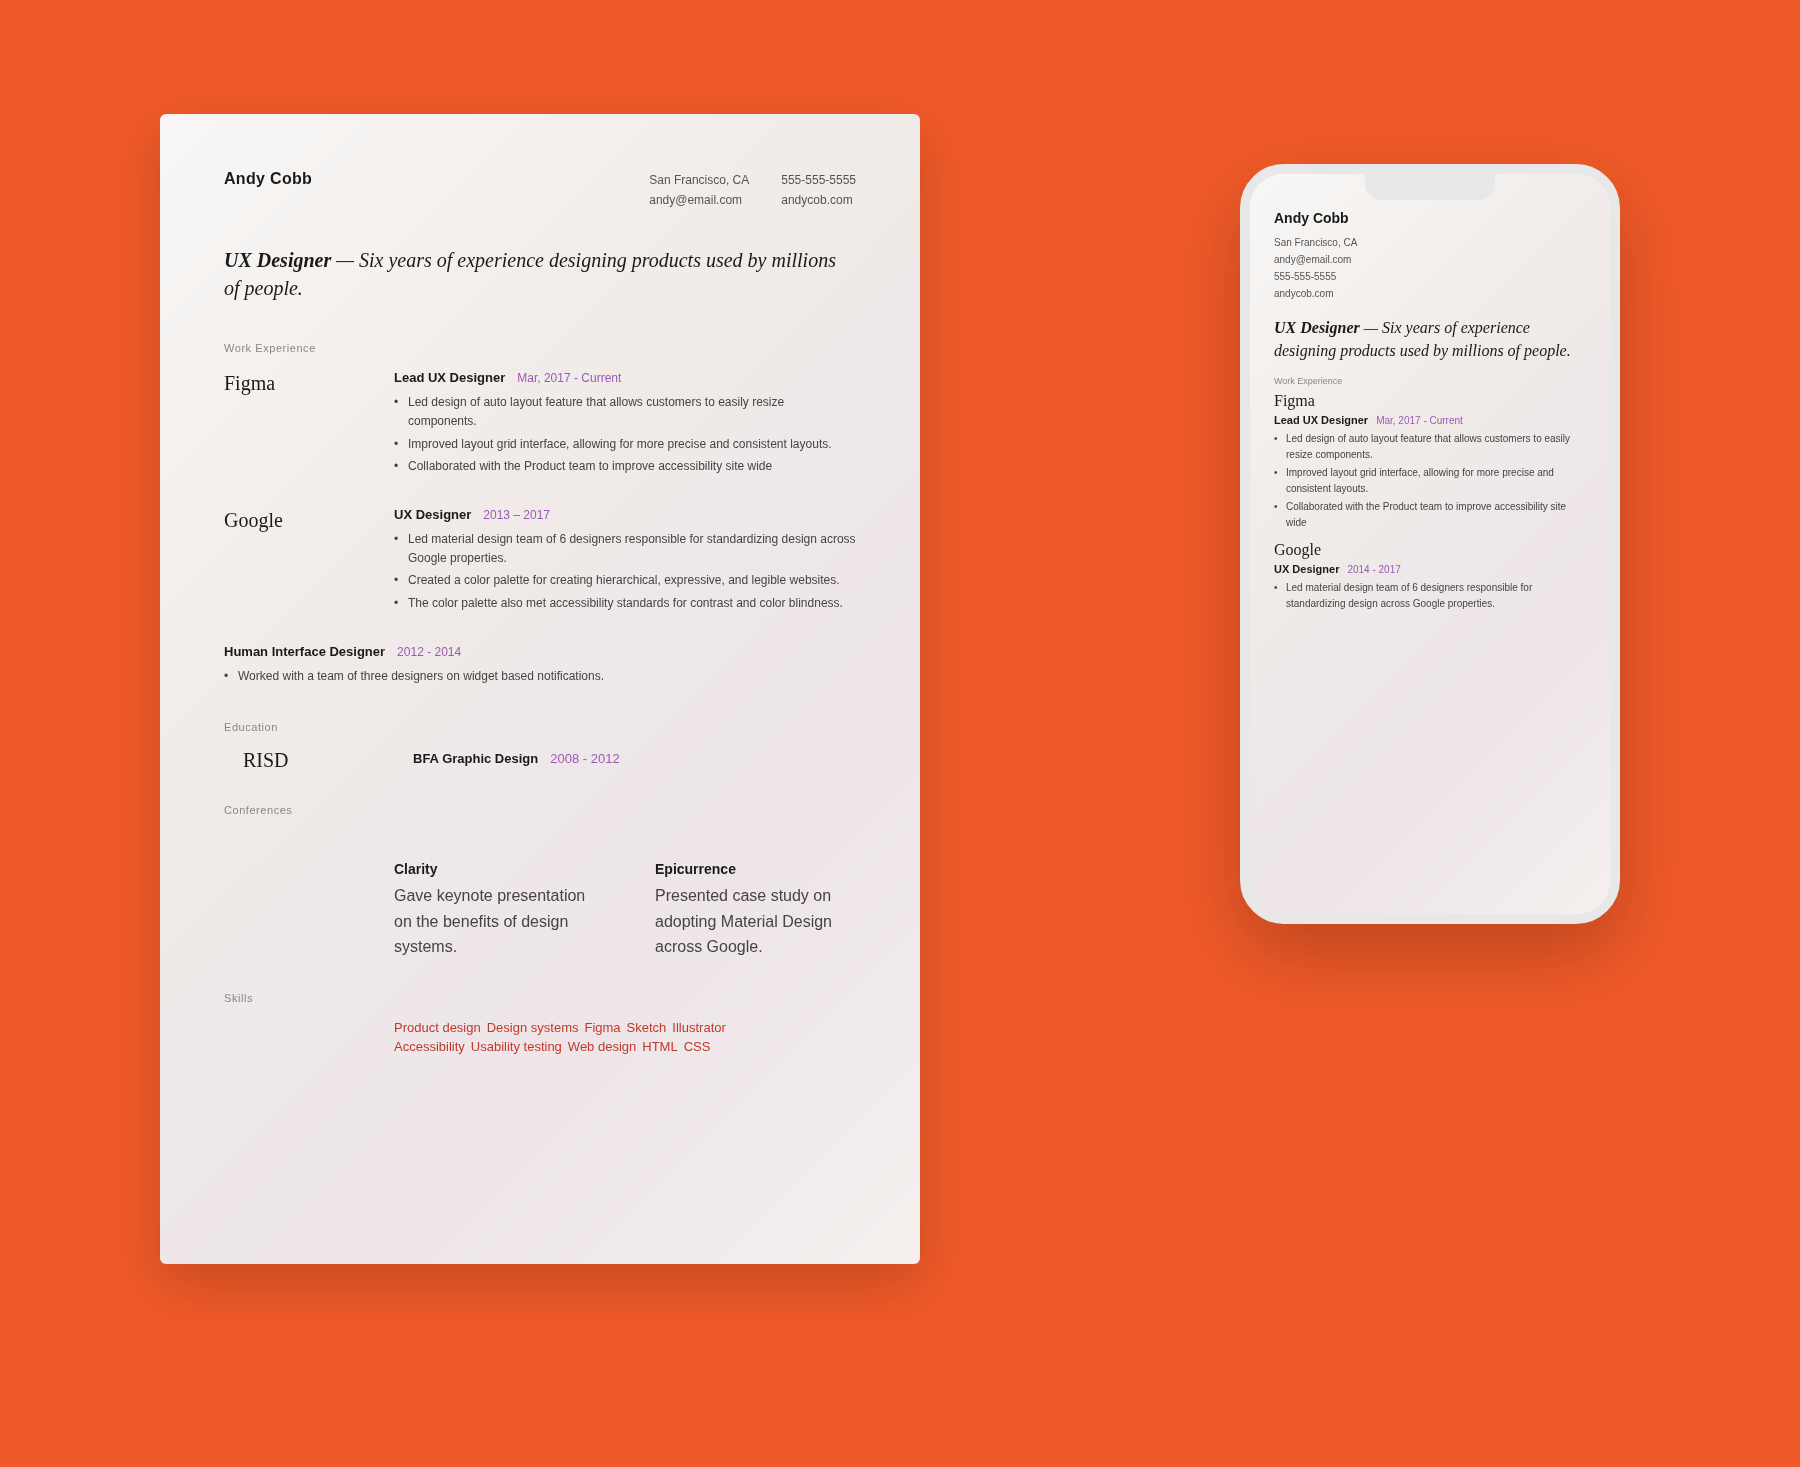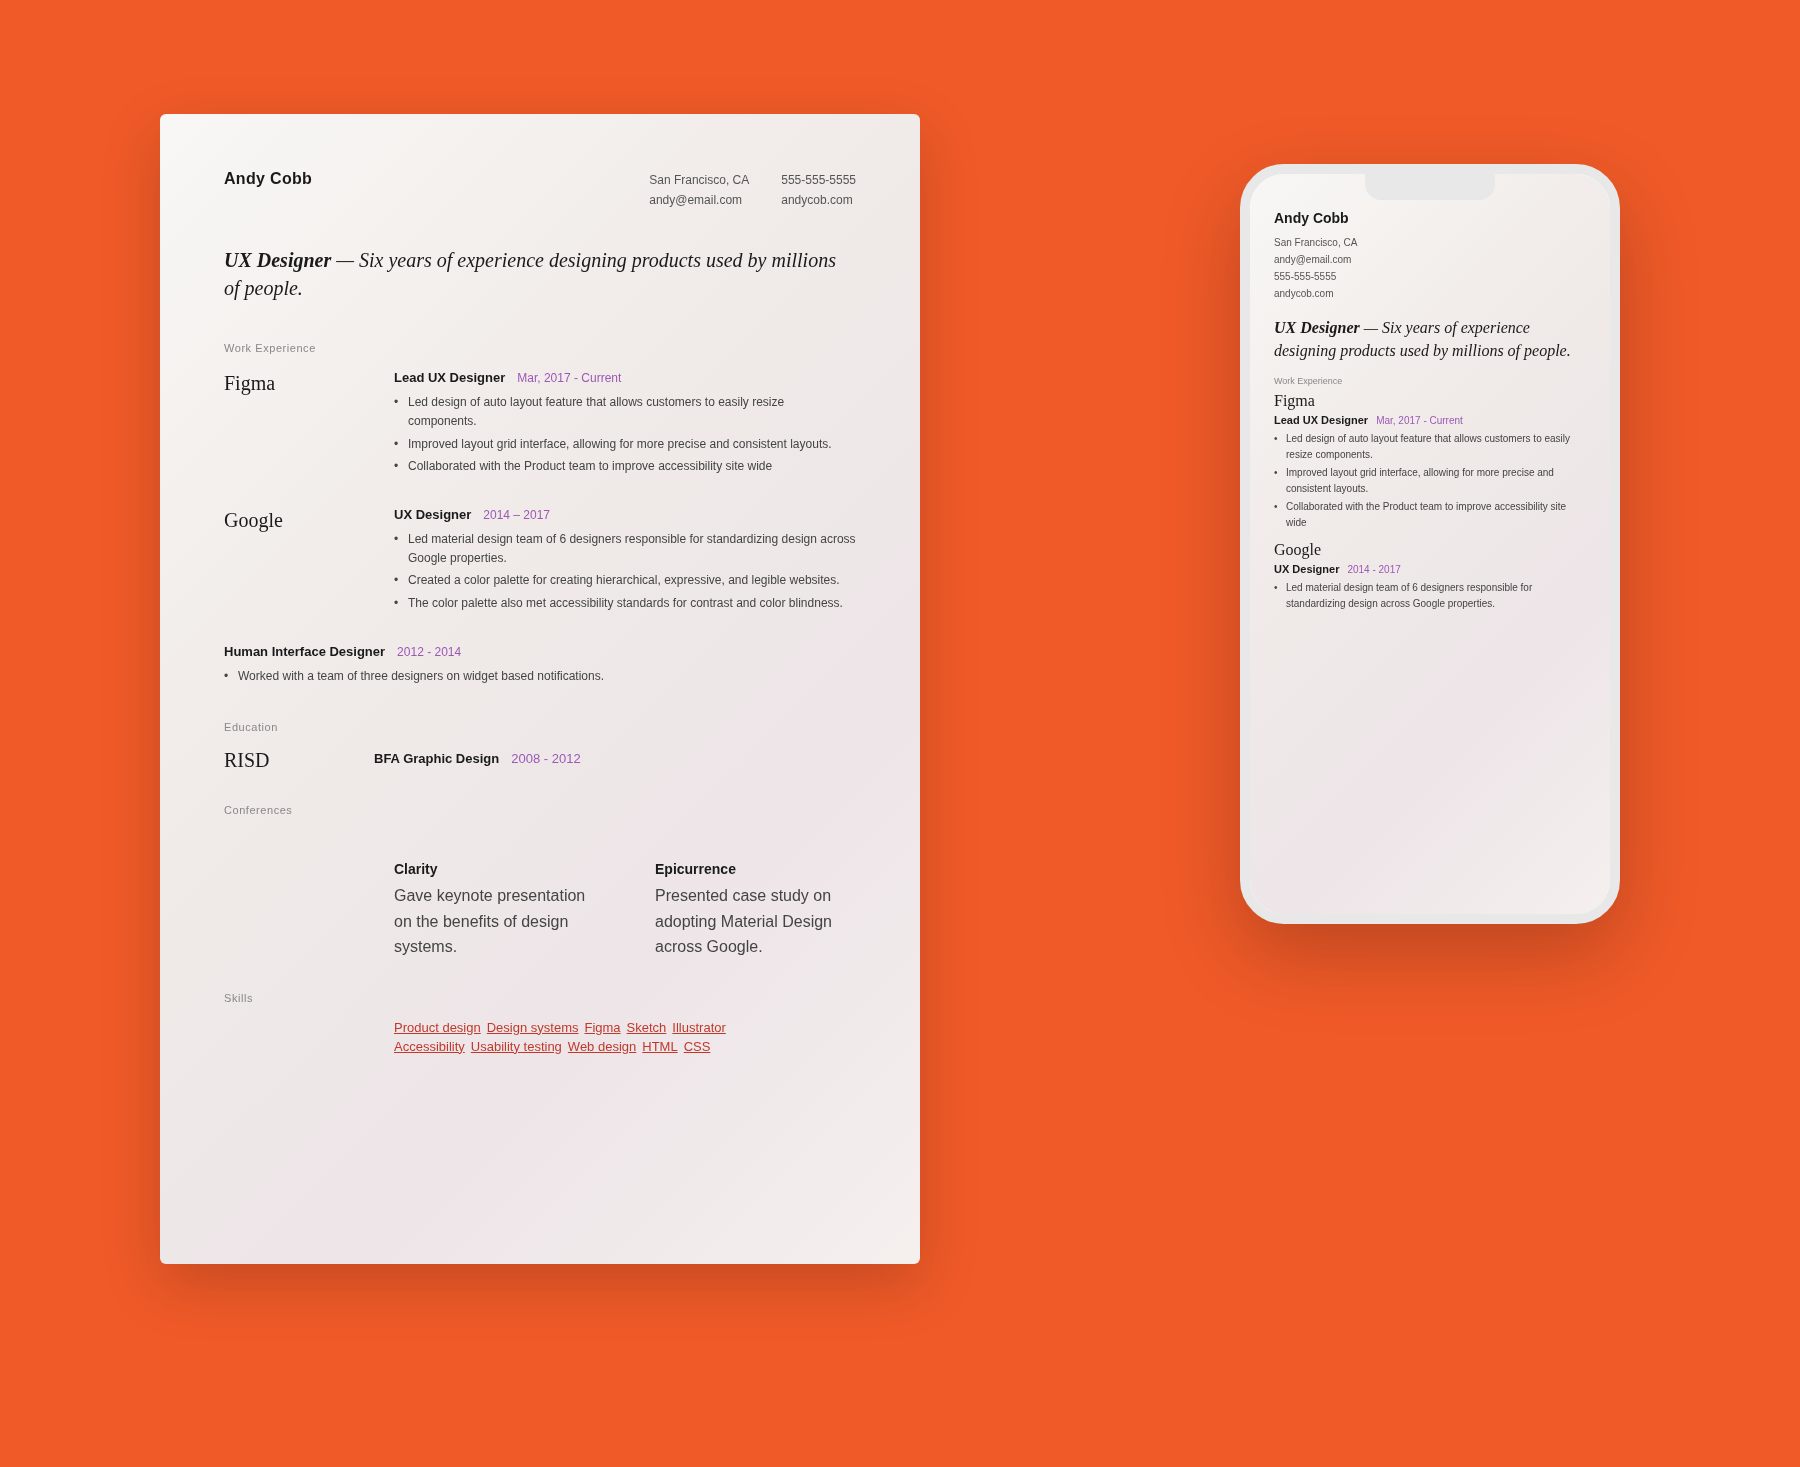--- a/index.html
+++ b/index.html
@@ -178,22 +178,23 @@
 
     .job-bullets li::before {
       content: '•';
       position: absolute;
       left: 0;
       color: #444;
     }
 
     .edu-row {
       display: flex;
-      gap: 20px;
+      gap: 40px;
       margin-bottom: 12px;
+      margin-left: 19px;
     }
 
     .edu-school {
       font-family: Georgia, 'Times New Roman', serif;
       font-size: 20px;
       color: #1a1a1a;
       min-width: 130px;
     }
 
     .edu-details {
@@ -264,21 +265,20 @@
     .skills-line {
       display: flex;
       flex-wrap: wrap;
       gap: 6px;
       margin-bottom: 4px;
     }
 
     .skill-link {
       font-size: 13px;
       color: #C0392B;
-      text-decoration: underline;
       cursor: pointer;
     }
 
     
     .phone-name {
       font-size: 14px;
       font-weight: 700;
       color: #1a1a1a;
       margin-bottom: 8px;
     }
@@ -393,21 +393,21 @@
             <li>Collaborated with the Product team to improve accessibility site wide</li>
           </ul>
         </div>
       </div>
 
       <div class="experience-row">
         <div class="company-name">Google</div>
         <div class="job-details">
           <div class="job-title-row">
             <span class="job-title">UX Designer</span>
-            <span class="job-dates">2014 – 2017</span>
+            <span class="job-dates">2013 – 2017</span>
           </div>
           <ul class="job-bullets">
             <li>Led material design team of 6 designers responsible for standardizing design across Google properties.</li>
             <li>Created a color palette for creating hierarchical, expressive, and legible websites.</li>
             <li>The color palette also met accessibility standards for contrast and color blindness.</li>
           </ul>
         </div>
       </div>
 
       <div class="experience-row">

